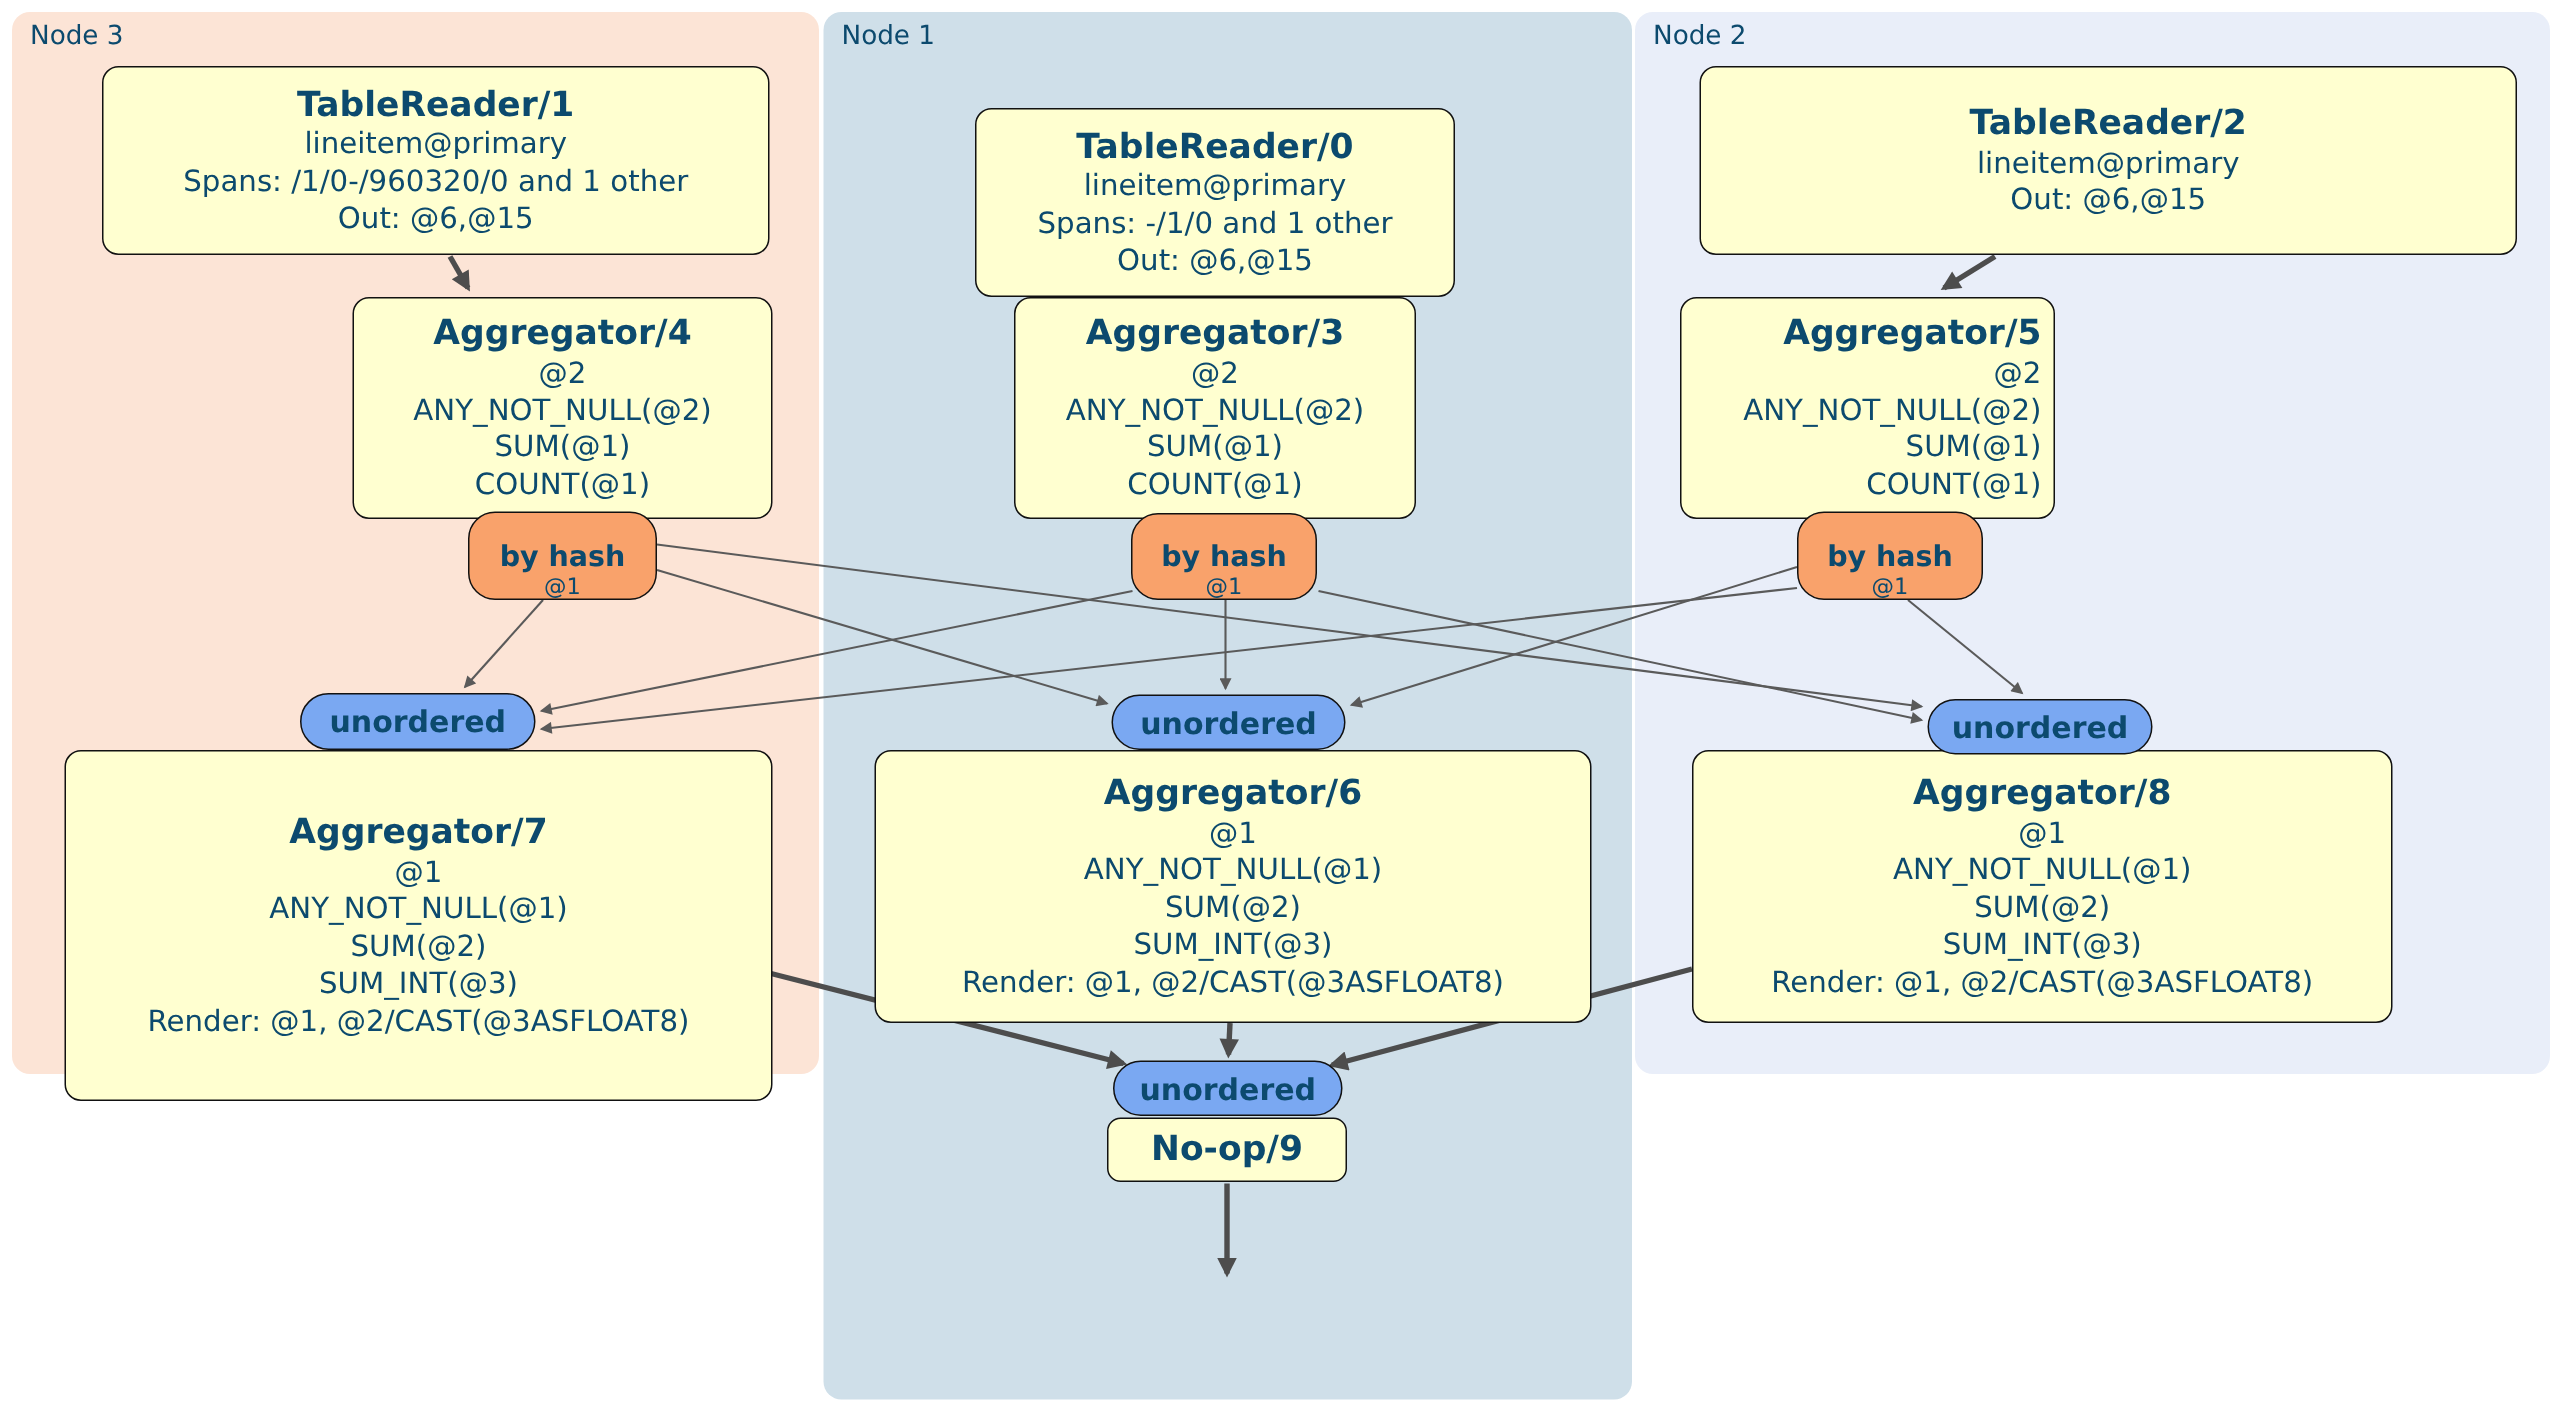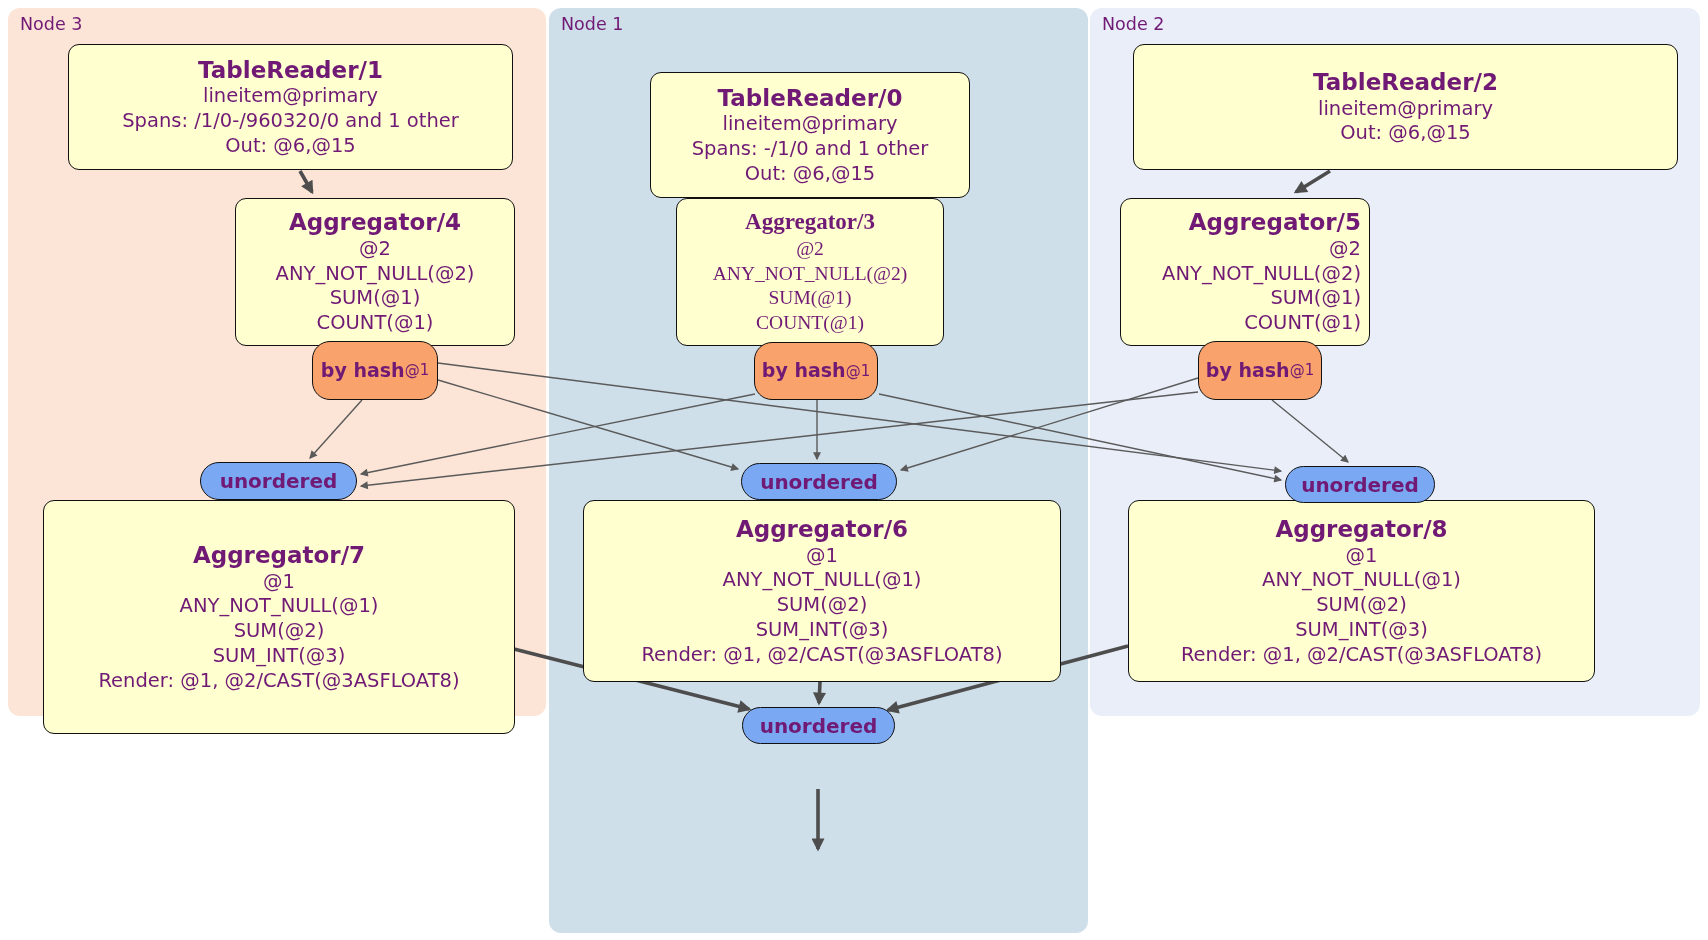--- a/index.html
+++ b/index.html
@@ -1,21 +1,21 @@
 <!DOCTYPE html>
 <html><head>
 <meta charset="utf-8">
 <style>
   html, body { margin: 0; padding: 0; background: #ffffff; }
   .canvas {
     position: relative;
     width: 1708px;
     height: 940px;
     font-family: "DejaVu Sans", "Liberation Sans", sans-serif;
-    color: #701a75;
+    color: #0c4a6e;
     overflow: hidden;
     background: #ffffff;
   }
   .region {
     position: absolute;
     border-radius: 12px;
     z-index: 1;
   }
   .region-node3 { left: 8px;    top: 8px; width: 538px; height: 708px; background: #fce4d6; }
   .region-node1 { left: 549px;  top: 8px; width: 539px; height: 925px; background: #cfdfe9; }
@@ -51,23 +51,23 @@
   }
   .box-title { font-weight: bold; font-size: 23px; line-height: 1.25; white-space: nowrap; }
   .box-line  { font-size: 19.5px; line-height: 1.27; white-space: nowrap; }
   .router {
     position: absolute;
     background: #f9a26b;
     border: 1.8px solid #111;
     border-radius: 18px;
     box-sizing: border-box;
     display: flex;
-    flex-direction: row;
+    flex-direction: column;
     align-items: center;
-    justify-content: center;
+    justify-content: flex-end;
     text-align: center;
     z-index: 4;
   }
   .router-label  { font-size: 19px; font-weight: bold; line-height: 1.15; white-space: nowrap; }
   .router-detail { font-size: 15px; line-height: 1.1; white-space: nowrap; }
   .sync {
     position: absolute;
     background: #7aa8f2;
     border: 1.8px solid #111;
     border-radius: 19px;
@@ -157,21 +157,21 @@
     <div class="box-line">Render: @1, @2/CAST(@3ASFLOAT8)</div>
   </div>
 
   <div class="box" style="left:650px; top:44px; width:320px; height:126px;margin-top:28px;">
     <div class="box-title">TableReader/0</div>
     <div class="box-line">lineitem@primary</div>
     <div class="box-line">Spans: -/1/0 and 1 other</div>
     <div class="box-line">Out: @6,@15</div>
   </div>
 
-  <div class="box" style="left:676px; top:198px; width:268px; height:148px;font-family:Liberation Serif, serif;">
+  <div class="box" style="left:676px; top:198px; width:268px; height:148px;">
     <div class="box-title">Aggregator/3</div>
     <div class="box-line">@2</div>
     <div class="box-line">ANY_NOT_NULL(@2)</div>
     <div class="box-line">SUM(@1)</div>
     <div class="box-line">COUNT(@1)</div>
   </div>
 
   <div class="router" style="left:754px; top:342px; width:124px; height:58px;">
     <div class="router-label">by hash</div>
     <div class="router-detail">@1</div>
@@ -187,20 +187,23 @@
     <div class="box-line">ANY_NOT_NULL(@1)</div>
     <div class="box-line">SUM(@2)</div>
     <div class="box-line">SUM_INT(@3)</div>
     <div class="box-line">Render: @1, @2/CAST(@3ASFLOAT8)</div>
   </div>
 
   <div class="sync" style="left:742px; top:707px; width:153px; height:37px;">
     <div class="sync-label">unordered</div>
   </div>
 
+  <div class="box" style="left:738px; top:745px; width:160px; height:43px; border-radius:9px;">
+    <div class="box-title">No-op/9</div>
+  </div>
 
 
   <div class="box" style="left:1133px; top:44px; width:545px; height:126px;">
     <div class="box-title">TableReader/2</div>
     <div class="box-line">lineitem@primary</div>
     <div class="box-line">Out: @6,@15</div>
   </div>
 
   <div class="box" style="left:1120px; top:198px; width:250px; height:148px;align-items:flex-end;">
     <div class="box-title">Aggregator/5</div>

